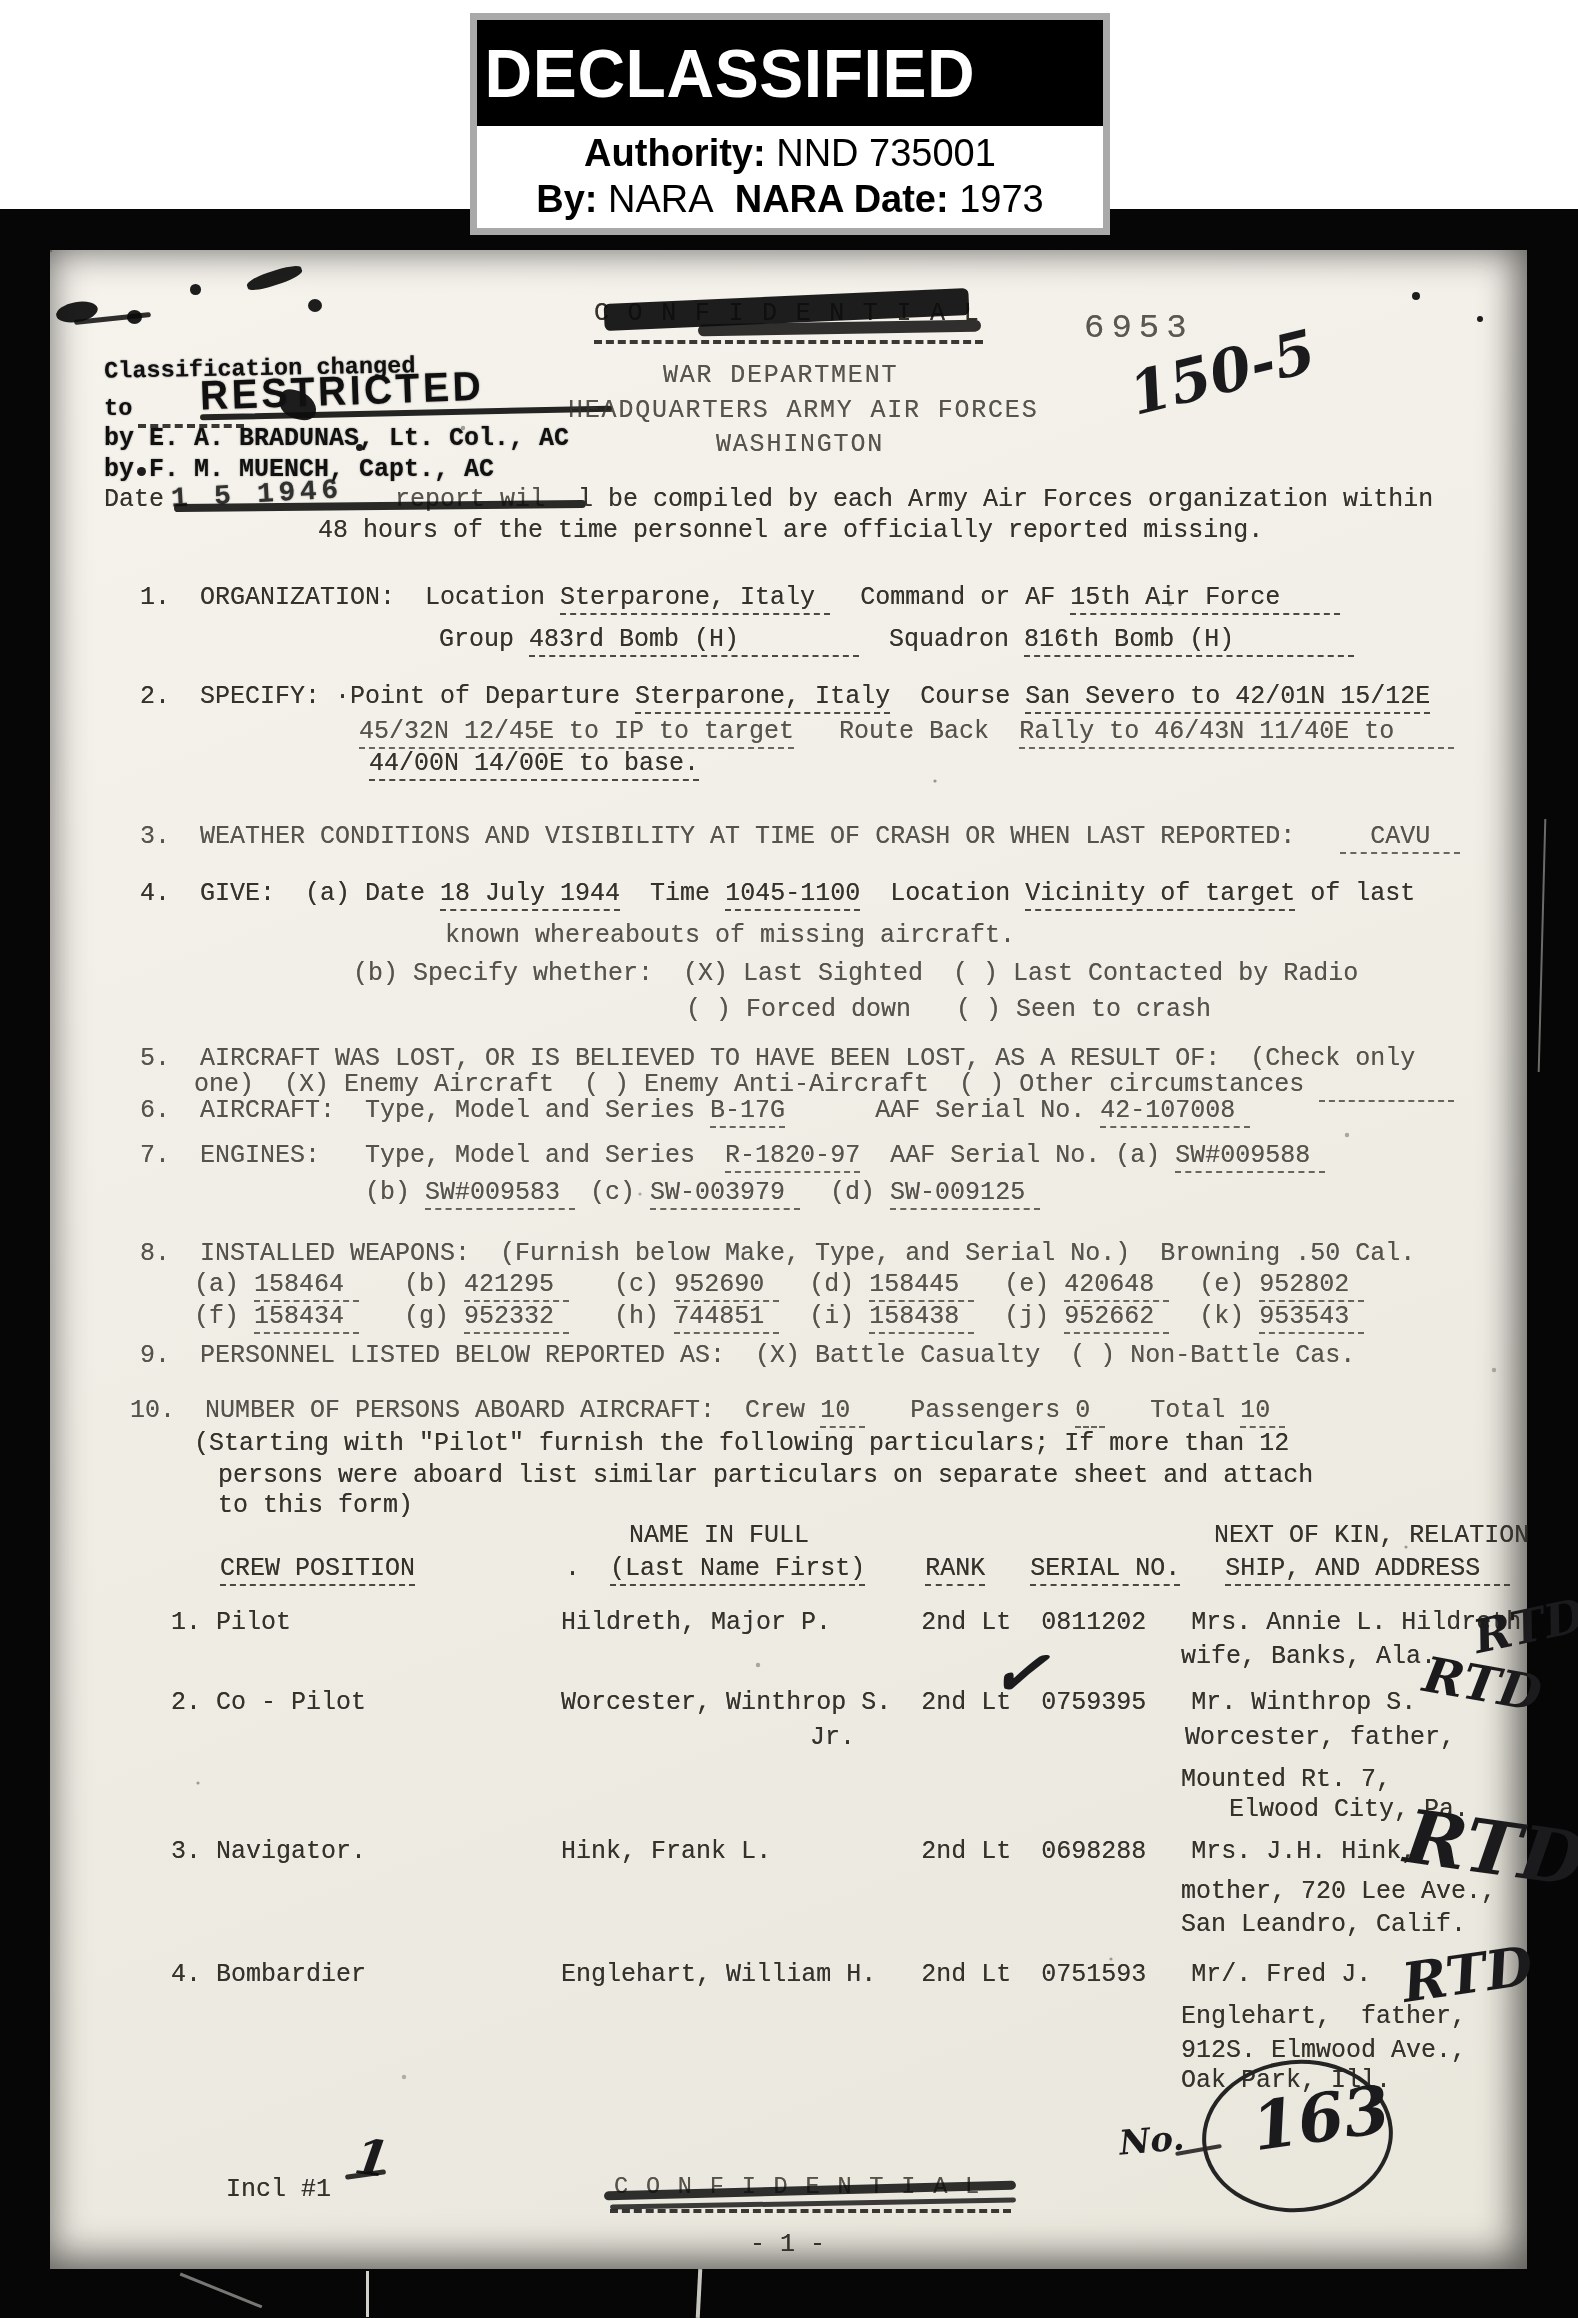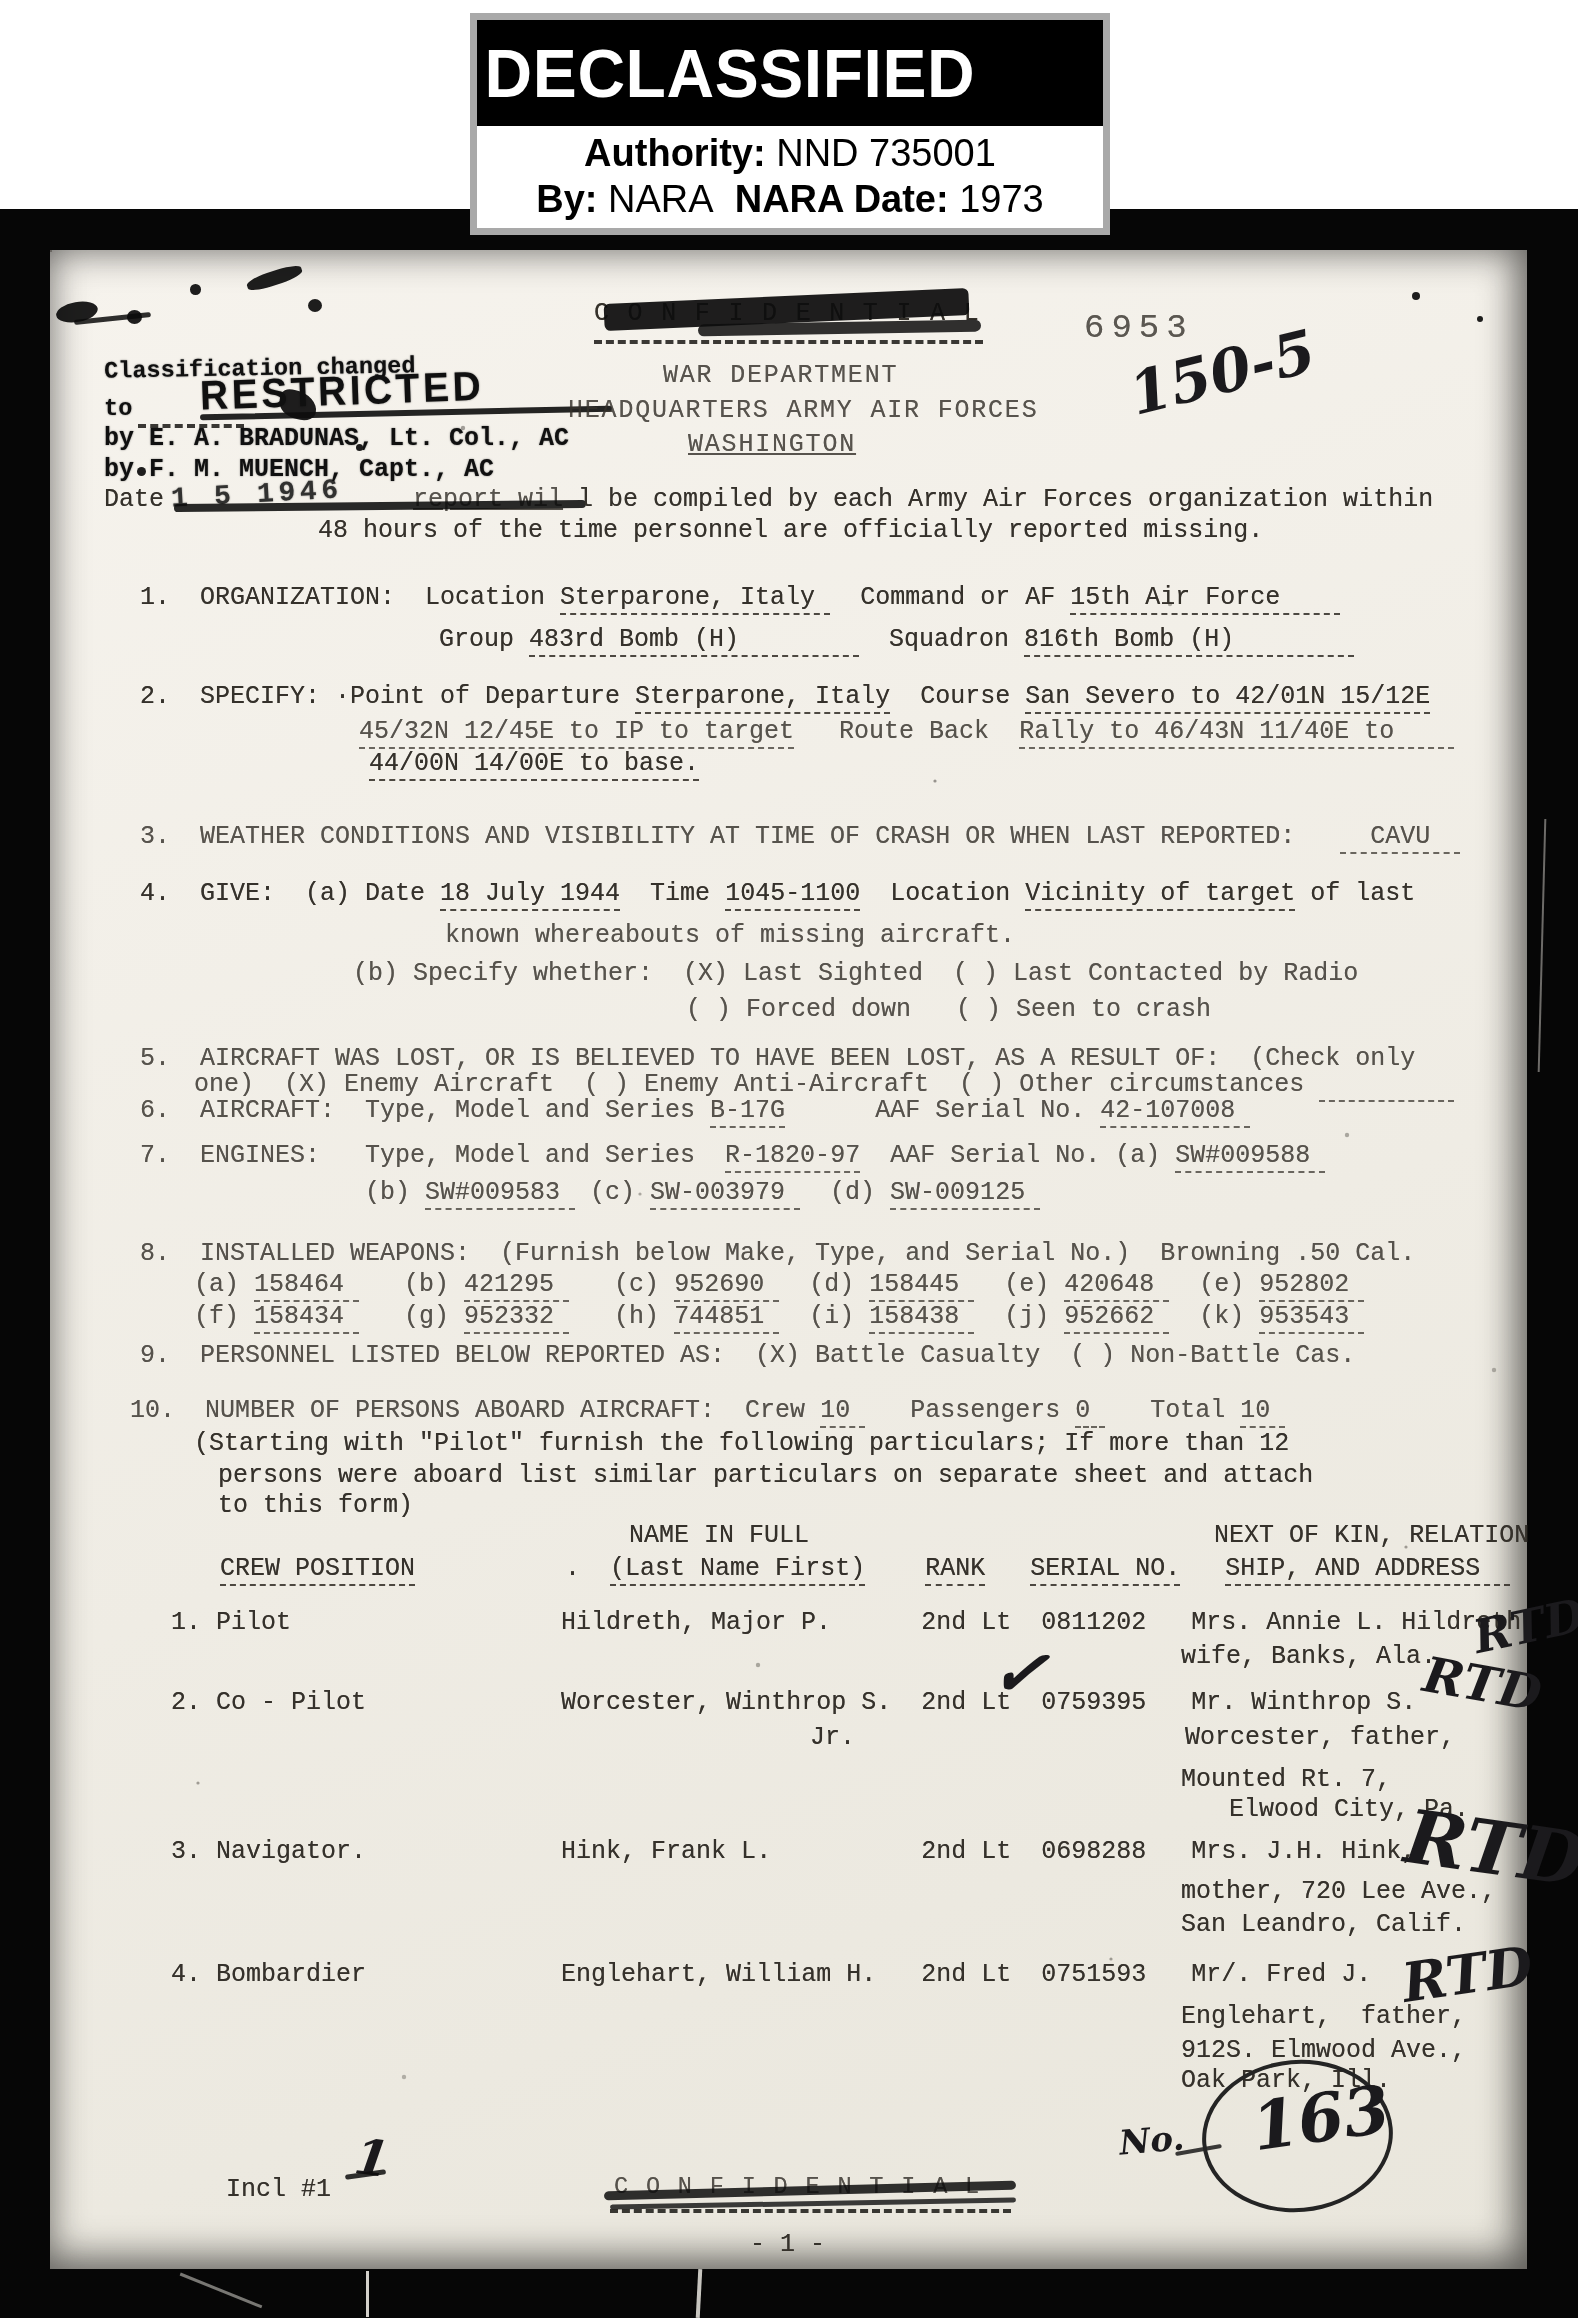--- a/index.html
+++ b/index.html
@@ -81,25 +81,25 @@
     <div class="stamp" style="left:54px;top:105px;font-size:23.6px;transform:rotate(-1deg);">Classification changed</div>
     <div class="stamp" style="left:54px;top:145px;font-size:23.6px;">to</div>
     <div class="dashline" style="left:88px;top:147px;width:106px;height:27px;"></div>
     <div class="stamp" style="left:150px;top:119px;font-size:39px;font-family:'Liberation Sans',sans-serif;font-weight:900;letter-spacing:3.5px;transform:rotate(-2deg) scaleY(1.05);">RESTRICTED</div>
     <div class="smear" style="left:150px;top:160px;width:412px;height:5.9px;transform:rotate(-1.2deg);opacity:.9;"></div>
     <div class="stamp" style="left:54px;top:174px;font-size:25px;">by E. A. BRADUNAS, Lt. Col., AC</div>
     <div class="stamp" style="left:54px;top:205px;font-size:25px;">by F. M. MUENCH, Capt., AC</div>
 
     <div class="tw sp fade" style="left:613px;top:112px;text-align:right;">WAR DEPARTMENT</div>
     <div class="tw sp fade" style="left:518px;top:147px;">HEADQUARTERS ARMY AIR FORCES</div>
-    <div class="tw sp fade" style="left:638px;top:181px;text-decoration:underline;">WASHINGTON</div>
+    <div class="tw sp fade" style="left:666px;top:181px;">WASHINGTON</div>
 
     <div class="tw" style="left:54px;top:236px;">Date</div>
     <div class="stamp" style="left:121px;top:229px;font-size:28px;letter-spacing:4.7px;transform:rotate(-3deg);opacity:.85;">1 5 1946</div>
-    <div class="tw fade" style="left:363px;top:236px;text-decoration:underline;">report wil</div>
+    <div class="tw fade" style="left:345px;top:236px;">report wil</div>
     <div class="smear" style="left:124px;top:252px;width:412px;height:7.7px;transform:rotate(-0.6deg);opacity:.88;"></div>
     <div class="tw" style="left:528px;top:236px;">l be compiled by each Army Air Forces organization within</div>
     <div class="tw" style="left:268px;top:267px;">48 hours of the time personnel are officially reported missing.</div>
 
     <div class="tw" style="left:90px;top:334px;"><span>1.  </span><span>ORGANIZATION:  Location </span><span class="u">Sterparone, Italy </span><span>  Command or AF </span><span class="u">15th Air Force    </span></div>
     <div class="tw" style="left:389px;top:376px;"><span>Group </span><span class="u">483rd Bomb (H)        </span><span>  Squadron </span><span class="u">816th Bomb (H)        </span></div>
     <div class="tw" style="left:90px;top:433px;"><span>2.  </span><span>SPECIFY: ·Point of Departure </span><span class="u">Sterparone, Italy</span><span>  Course </span><span class="u">San Severo to 42/01N 15/12E</span></div>
     <div class="tw fade" style="left:309px;top:468px;"><span class="u">45/32N 12/45E to IP to target</span><span>   Route Back  </span><span class="u">Rally to 46/43N 11/40E to    </span></div>
     <div class="tw" style="left:319px;top:500px;"><span class="u">44/00N 14/00E to base.</span></div>
     <div class="tw fade" style="left:90px;top:573px;"><span>3.  </span><span>WEATHER CONDITIONS AND VISIBILITY AT TIME OF CRASH OR WHEN LAST REPORTED:</span><span>   </span><span class="u">  CAVU  </span></div>

